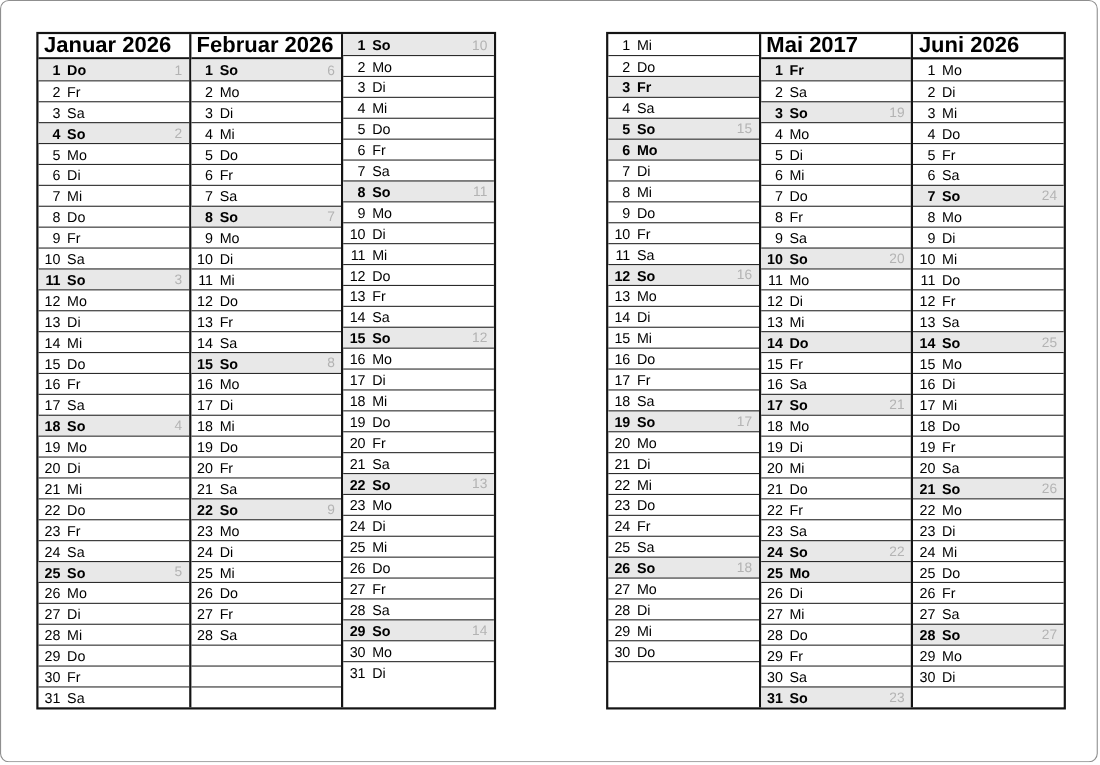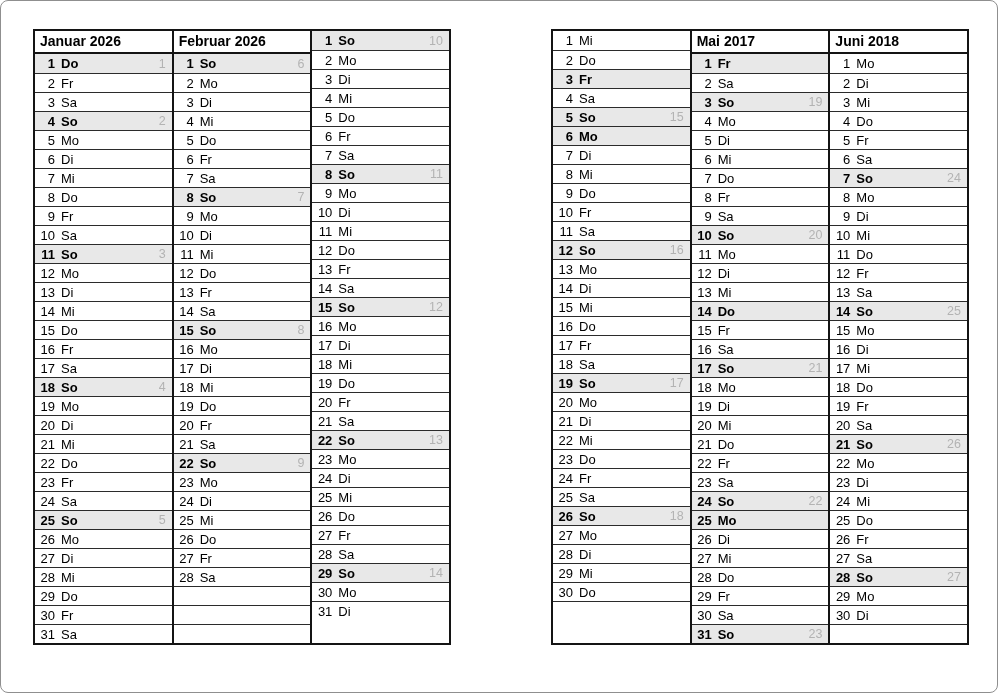--- a/index.html
+++ b/index.html
@@ -27,21 +27,21 @@
   }
   .cal-table.left  { left: 32px; }
   .cal-table.right { left: 550px; }
 
   .month { flex: 1 1 0; min-width: 0; }
   .month + .month { border-left: 2px solid #141414; }
 
   .month-header {
     height: 21px;
     line-height: 21px;
-    font-size: 14px;
+    font-size: 20px;
     font-weight: bold;
     color: #000000;
     padding-left: 5px;
     border-bottom: 2px solid #141414;
     white-space: nowrap;
     overflow: hidden;
   }
 
   .day-row {
     height: 19px;
@@ -868,21 +868,21 @@
           <span class="weekday">Sa</span>
           <span class="wk"></span>
         </div>
         <div class="day-row hl">
           <span class="day-num">31</span>
           <span class="weekday">So</span>
           <span class="wk">23</span>
         </div>
       </div>
       <div class="month">
-        <div class="month-header">Juni 2018</div>
+        <div class="month-header">Juni 2026</div>
         <div class="day-row">
           <span class="day-num">1</span>
           <span class="weekday">Mo</span>
           <span class="wk"></span>
         </div>
         <div class="day-row">
           <span class="day-num">2</span>
           <span class="weekday">Di</span>
           <span class="wk"></span>
         </div>

